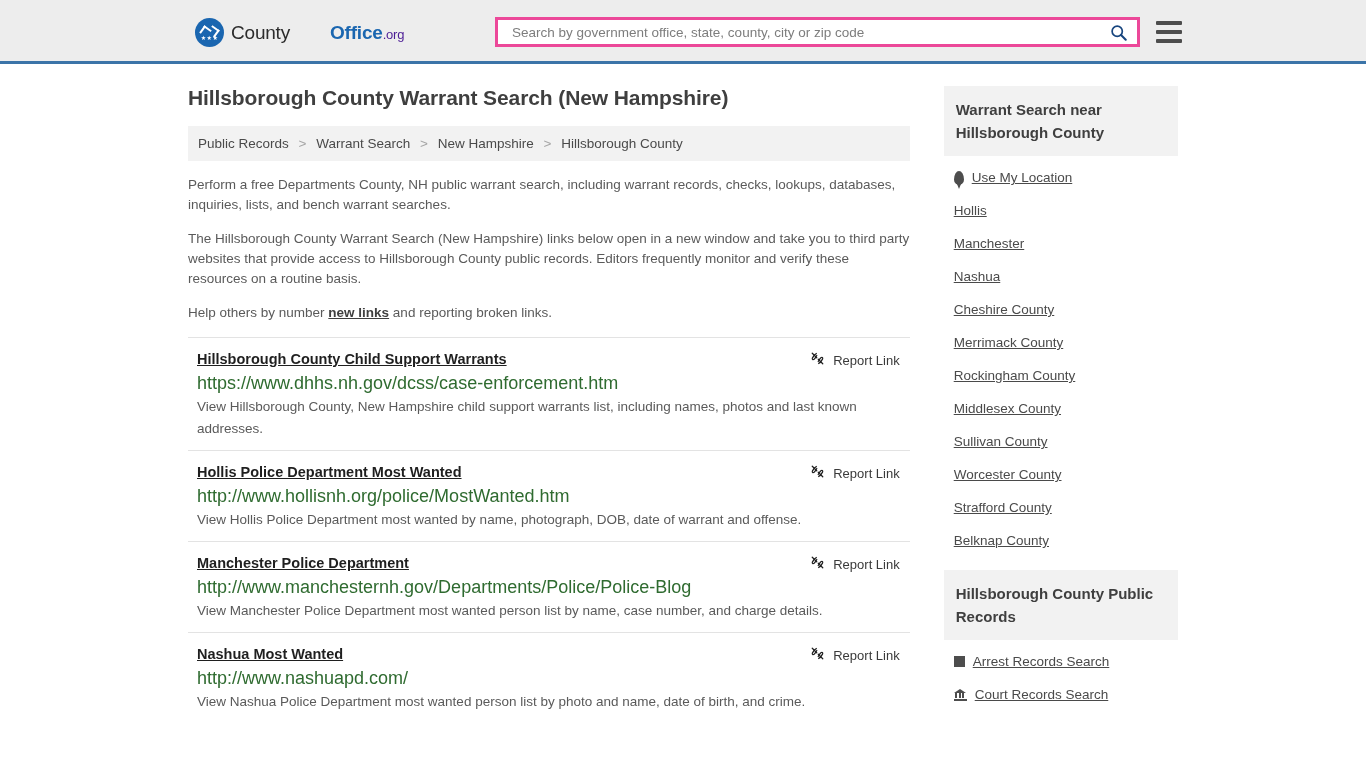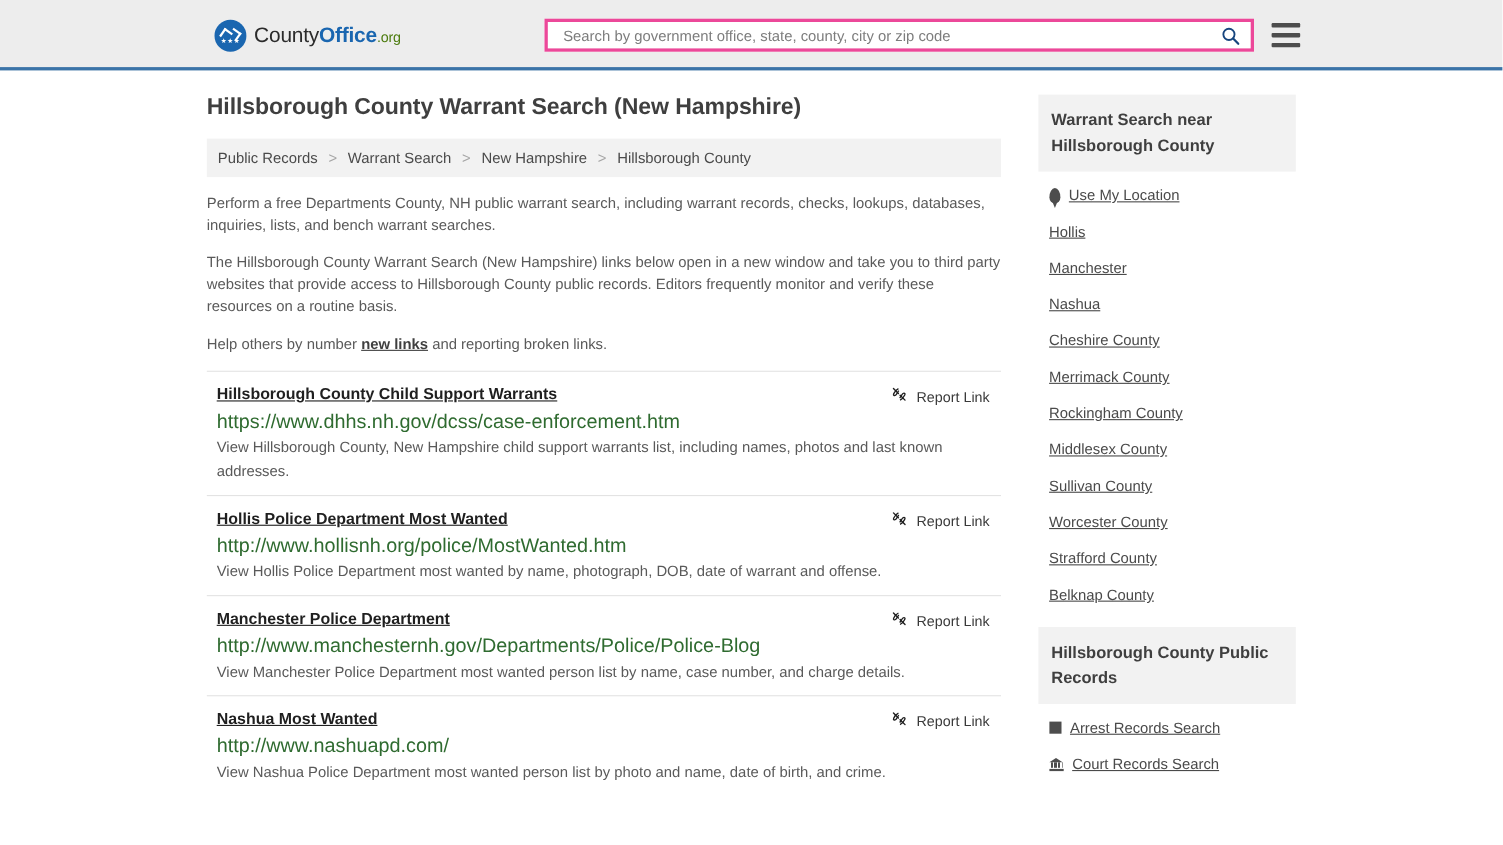--- a/index.html
+++ b/index.html
@@ -46,22 +46,22 @@
   .logo-badge .eagle:before { left: 0; transform: rotate(-55deg); }
   .logo-badge .eagle:after  { right: 0; transform: rotate(35deg); }
   .logo-badge .stars {
     font-size: 6px; color: #fff; letter-spacing: 0.5px;
     line-height: 7px; margin-top: 0px;
   }
   .logo-text {
     font-size: 19px; color: #2b2b2b; letter-spacing: -0.2px;
     white-space: nowrap;
   }
-  .logo-text .b { font-weight: bold; color: #1a66b0; }
-  .logo-text .sm { font-size: 13px; color: #4d7c0f; }
+  .logo-text .b { font-weight: bold; color: #1a66b0; margin-left: 40px; }
+  .logo-text .sm { font-size: 13px; color: #4c1d95; }
 
   .search-area {
     position: absolute;
     left: 495px; top: 17px;
     display: flex; align-items: center;
   }
   .search-box {
     width: 645px; height: 30px;
     background: #ffffff;
     border: 3px solid #ec4899;

